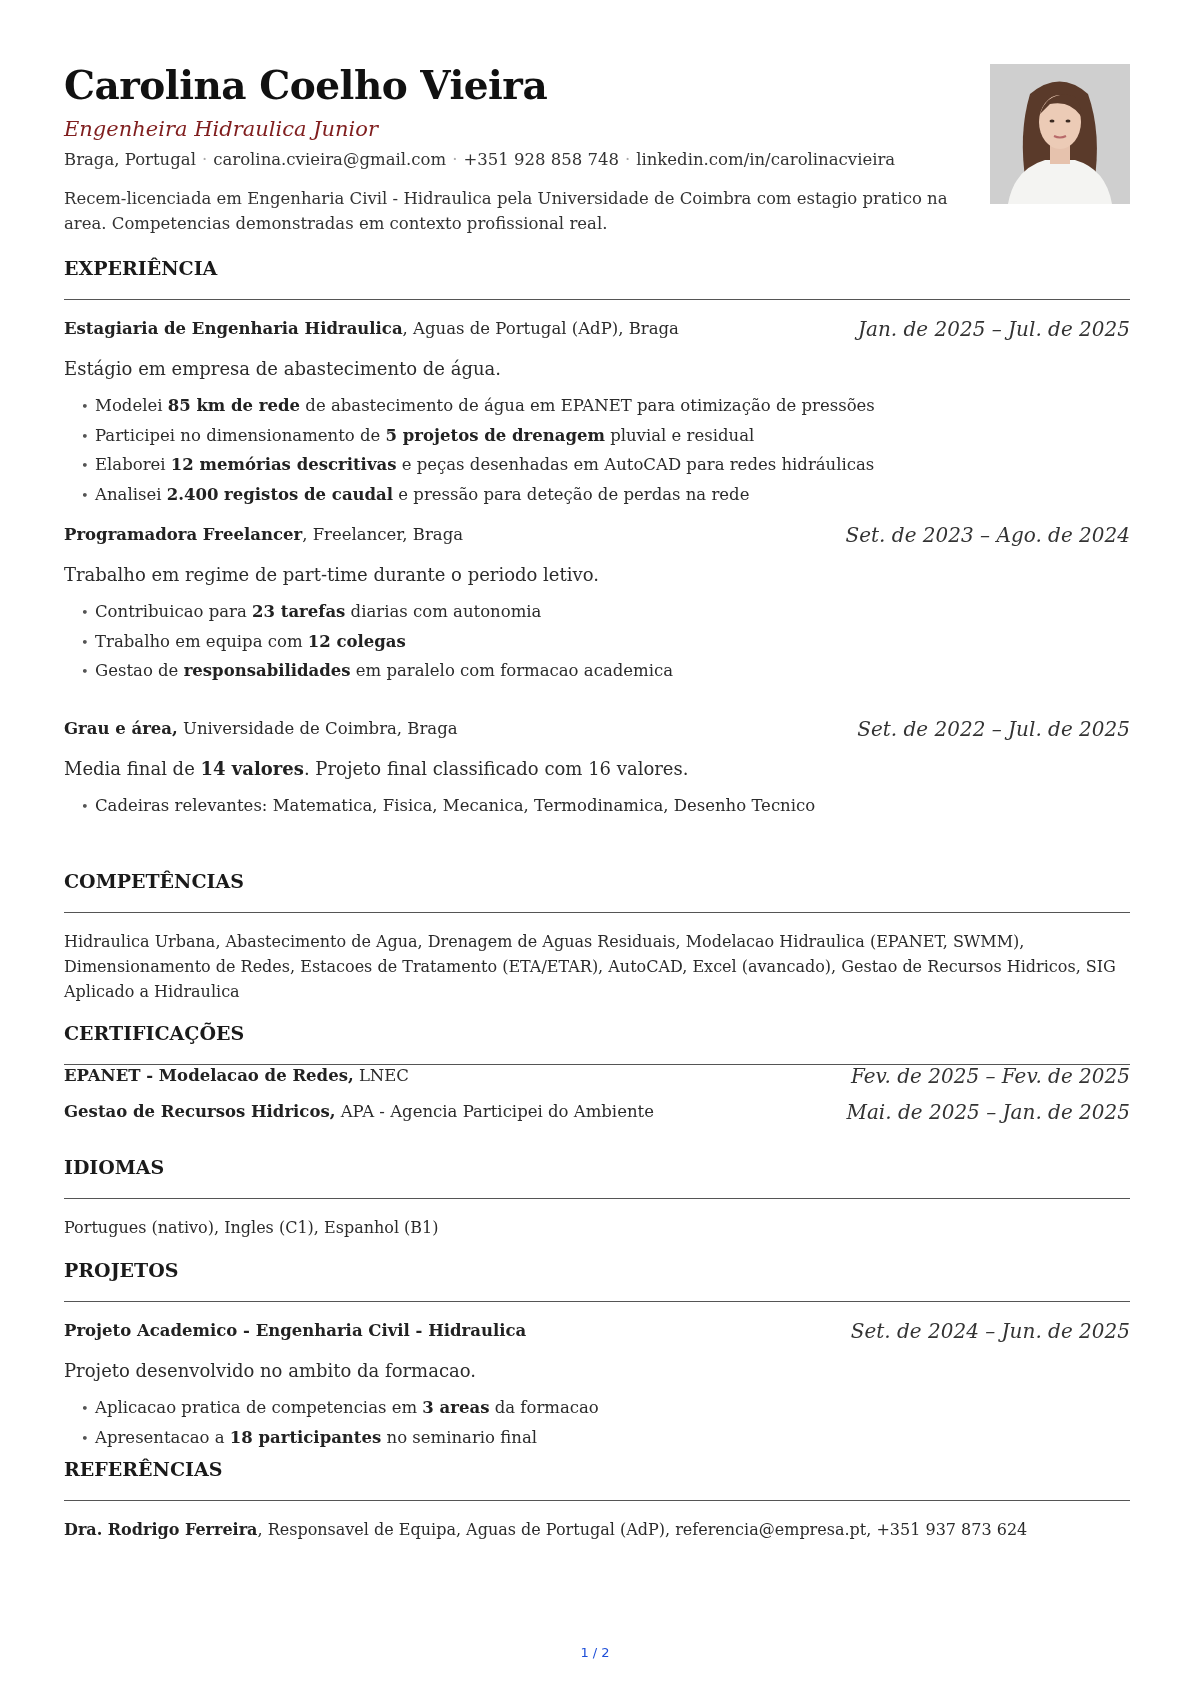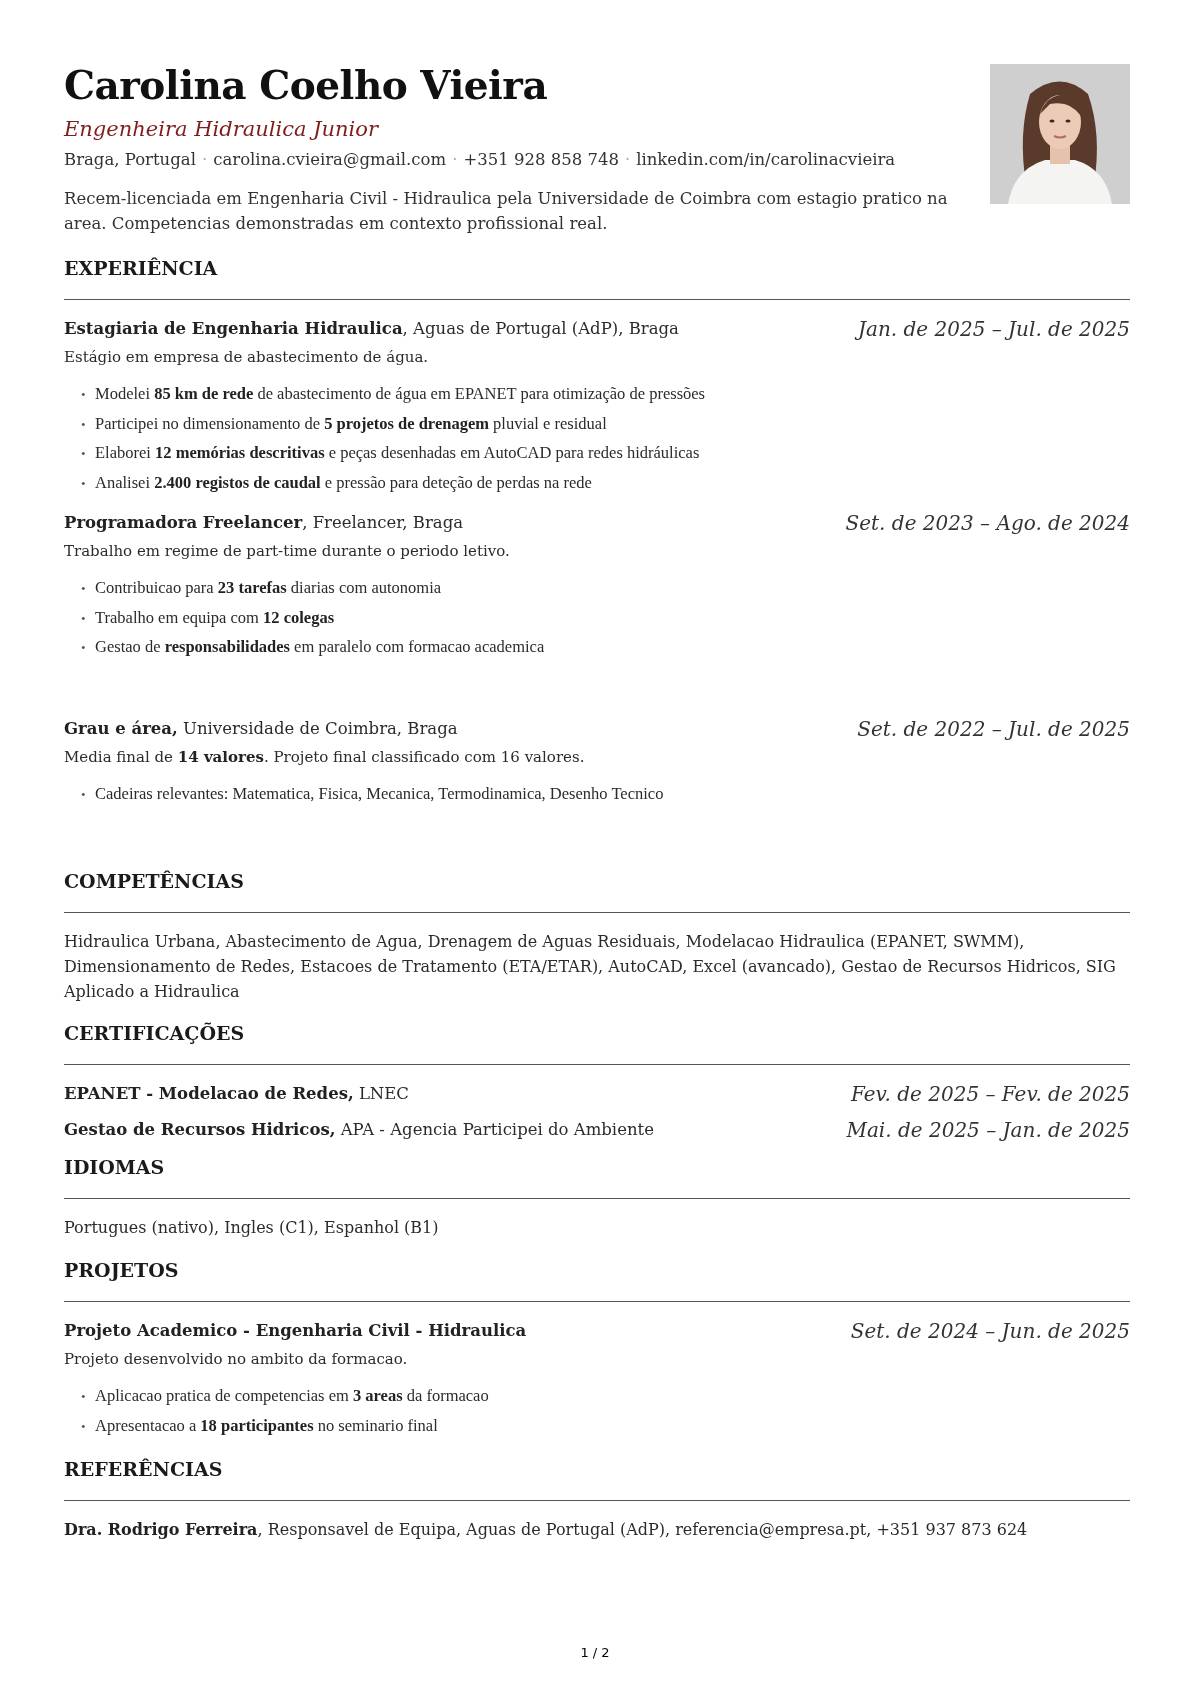--- a/index.html
+++ b/index.html
@@ -32,28 +32,28 @@
   .section { position: absolute; left: 0; width: 1066px; }
   .section-title {
     font-family: "DejaVu Serif", serif; font-weight: bold; font-size: 19px;
     color: #1a1a1a; margin: 0; padding-bottom: 20px; border-bottom: 1.5px solid #555;
   }
   .row { position: relative; font-size: 16.5px; line-height: 22px; white-space: nowrap; }
   .row .date {
     position: absolute; right: 0; top: 0; font-style: italic; font-size: 20px; color: #333;
   }
   b, .bold { font-weight: bold; color: #222; }
-  .desc { font-size: 15px; line-height: 22px; margin-top: 6px; }
-  ul { list-style: none; margin: 12px 0 0 0; padding: 0 0 0 17px; font-family: Liberation Serif, serif; }
+  .desc { font-size: 18px; line-height: 22px; margin-top: 18px; }
+  ul { list-style: none; margin: 12px 0 0 0; padding: 0 0 0 17px; }
   li { font-size: 16.5px; line-height: 28.5px; white-space: nowrap; }
   li::before { content: "•"; display: inline-block; width: 14px; color: #555; font-size: 13px; }
   .para { font-size: 16px; line-height: 25px; margin-top: 16px; }
   .footer {
     position: absolute; left: 0; width: 1190px; top: 1645px; text-align: center;
-    font-family: "DejaVu Sans", sans-serif; font-size: 13px; color: #000000;
+    font-family: "DejaVu Sans", sans-serif; font-size: 13px; color: #1d4ed8;
   }
 </style>
 </head>
 <body>
 
 <div class="page">
 
   <h1 class="name">Carolina Coelho Vieira</h1>
   <div class="subtitle">Engenheira Hidraulica Junior</div>
   <div class="contact">
@@ -119,21 +119,21 @@
     </div>
   </div>
 
   <div class="section" style="top:870px;">
     <h2 class="section-title">COMPETÊNCIAS</h2>
     <div class="para">Hidraulica Urbana, Abastecimento de Agua, Drenagem de Aguas Residuais, Modelacao Hidraulica (EPANET, SWMM), Dimensionamento de Redes, Estacoes de Tratamento (ETA/ETAR), AutoCAD, Excel (avancado), Gestao de Recursos Hidricos, SIG Aplicado a Hidraulica</div>
   </div>
 
   <div class="section" style="top:1022px;">
     <h2 class="section-title">CERTIFICAÇÕES</h2>
-    <div class="row" style="margin-top:18px;">
+    <div class="row" style="">
       <span class="bold">EPANET - Modelacao de Redes,</span><span> LNEC</span>
       <span class="date">Fev. de 2025 – Fev. de 2025</span>
     </div>
     <div class="row" style="margin-top:14px;">
       <span class="bold">Gestao de Recursos Hidricos,</span><span> APA - Agencia Participei do Ambiente</span>
       <span class="date">Mai. de 2025 – Jan. de 2025</span>
     </div>
   </div>
 
   <div class="section" style="top:1156px;">

